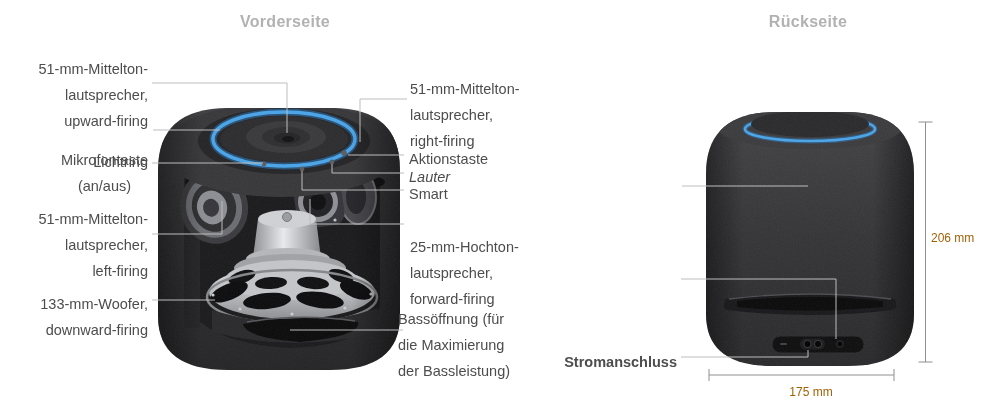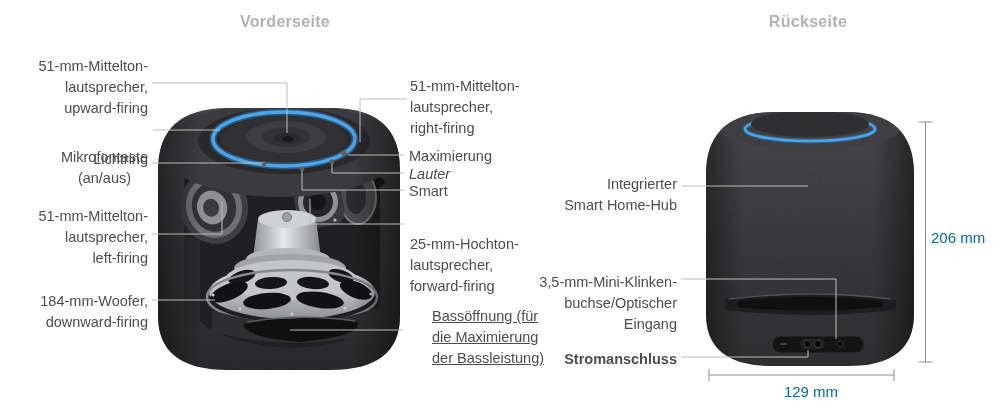--- a/index.html
+++ b/index.html
@@ -1,23 +1,23 @@
 <!DOCTYPE html>
 <html><head>
 <meta charset="utf-8">
 <style>
   html,body{margin:0;padding:0;background:#fff;}
   .canvas{position:relative;width:1000px;height:417px;background:#ffffff;
           font-family:"Liberation Sans",sans-serif;overflow:hidden;}
   svg.art{position:absolute;left:0;top:0;display:block;}
   .title{position:absolute;width:160px;text-align:center;font-size:16px;font-weight:bold;
          color:#b2b2b2;letter-spacing:.3px;}
-  .lbl{position:absolute;font-size:14.5px;line-height:21px;color:#4d4d4d;white-space:pre-line;}
+  .lbl{position:absolute;font-size:14.5px;line-height:26px;color:#4d4d4d;white-space:pre-line;}
   .ra{text-align:right;}
-  .dim{position:absolute;font-size:15px;color:#0369a1;line-height:18px;}
+  .dim{position:absolute;font-size:12px;color:#a16207;line-height:18px;}
   .dim.center{width:100px;text-align:center;}
 </style>
 </head>
 <body>
 
 <div class="canvas">
 
   <div class="title" style="left:728px;top:13px;">Rückseite</div>
   <div class="title" style="left:205px;top:13px;">Vorderseite</div>
 
@@ -219,39 +219,34 @@
 
   <div class="lbl ra" style="right:852px;top:56px;">51-mm-Mittelton-
 lautsprecher,
 upward-firing</div>
   <div class="lbl ra" style="right:852px;top:121px;margin-top:28px;">Lichtring</div>
   <div class="lbl ra" style="right:852px;top:147px;text-align:center;">Mikrofontaste
 (an/aus)</div>
   <div class="lbl ra" style="right:852px;top:206px;">51-mm-Mittelton-
 lautsprecher,
 left-firing</div>
-  <div class="lbl ra" style="right:852px;top:291px;">184-mm-Woofer,
+  <div class="lbl ra" style="right:852px;top:291px;">133-mm-Woofer,
 downward-firing</div>
 
   <div class="lbl" style="left:410px;top:76px;">51-mm-Mittelton-
 lautsprecher,
 right-firing</div>
-  <div class="lbl" style="left:409px;top:146px;">Maximierung</div>
+  <div class="lbl" style="left:409px;top:146px;">Aktionstaste</div>
   <div class="lbl" style="left:409px;top:164px;font-style:italic;">Lauter</div>
   <div class="lbl" style="left:409px;top:181px;">Smart</div>
   <div class="lbl" style="left:410px;top:234px;">25-mm-Hochton-
 lautsprecher,
 forward-firing</div>
-  <div class="lbl" style="left:432px;top:306px;text-decoration:underline;">Bassöffnung (für
+  <div class="lbl" style="left:398px;top:306px;">Bassöffnung (für
 die Maximierung
 der Bassleistung)</div>
 
-  <div class="lbl ra" style="right:323px;top:174px;">Integrierter
-Smart Home-Hub</div>
-  <div class="lbl ra" style="right:323px;top:272px;">3,5-mm-Mini-Klinken-
-buchse/Optischer
-Eingang</div>
   <div class="lbl ra" style="right:323px;top:349px;font-weight:bold;">Stromanschluss</div>
 
   <div class="dim" style="left:931px;top:229px;">206 mm</div>
-  <div class="dim center" style="left:761px;top:383px;">129 mm</div>
+  <div class="dim center" style="left:761px;top:383px;">175 mm</div>
 
 </div>
 
 </body></html>

